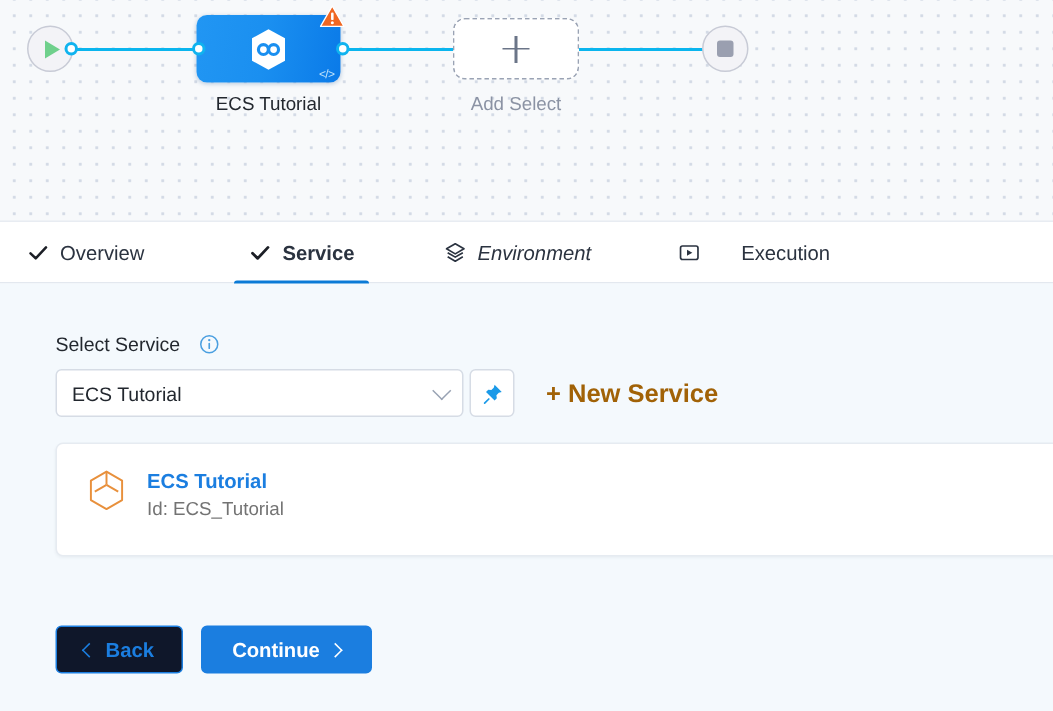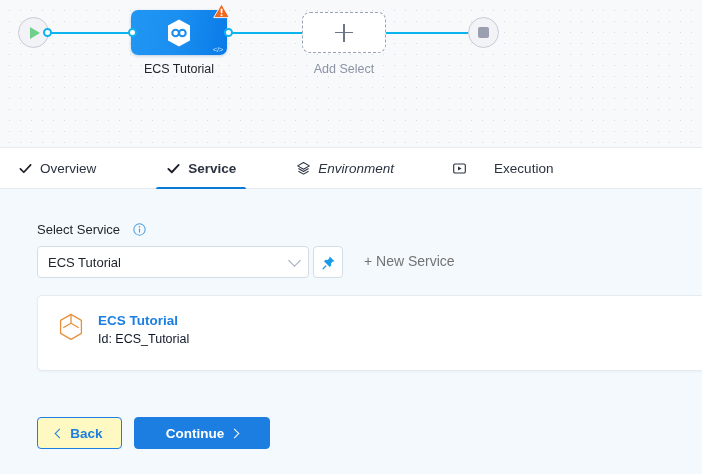--- a/index.html
+++ b/index.html
@@ -164,52 +164,52 @@
   }
   .pin-btn {
     position: absolute; left: 313px; top: 246px;
     width: 30px; height: 32px;
     background: #ffffff; border: 1px solid #d6dce5; border-radius: 4px;
     display: flex; align-items: center; justify-content: center;
     cursor: pointer;
   }
   .new-link {
     position: absolute; left: 364px; top: 253px;
-    font-size: 14px; font-weight: normal; color: #737373;
+    font-size: 17px; font-weight: bold; color: #a16207;
     cursor: pointer;
   }
 
   
   .svc-card {
     position: absolute; left: 37px; top: 295px;
     width: 700px; height: 76px;
     background: #ffffff;
     border: 1px solid #e6ebf1; border-radius: 5px;
     box-shadow: 0 1px 2px rgba(30,50,80,0.05);
   }
   .svc-inner {
     position: absolute; left: 20px; top: 17px;
     display: flex; gap: 14px; align-items: flex-start;
   }
   .svc-title { font-size: 13.5px; color: #1b7ee0; font-weight: bold; line-height: 1.25; cursor: pointer; }
-  .svc-sub   { font-size: 12.5px; color: #0f172a; line-height: 1.45; }
+  .svc-sub   { font-size: 12.5px; color: #737373; line-height: 1.45; }
 
   
   .btn {
     position: absolute; height: 32px;
     display: flex; align-items: center; justify-content: center; gap: 7px;
     border-radius: 4px; font-size: 13.5px; font-weight: bold;
     cursor: pointer;
   }
   .btn-back {
     left: 37px; top: 417px; width: 85px;
-    background: #fef9c3; border: 1px solid #1b7ee0; color: #1b7ee0; justify-content: center;
+    background: #0f172a; border: 1px solid #1b7ee0; color: #1b7ee0; justify-content: center;
   }
   .btn-continue {
-    left: 134px; top: 417px; width: 136px;
+    left: 134px; top: 417px; width: 114px;
     background: #1b7ee0; border: 1px solid #1b7ee0; color: #ffffff;
   }
   .arrow-l, .arrow-r {
     width: 7px; height: 7px;
     border-top: 1.8px solid currentColor; border-right: 1.8px solid currentColor;
   }
   .arrow-l { transform: rotate(-135deg); }
   .arrow-r { transform: rotate(45deg); }
 </style>
 </head>

